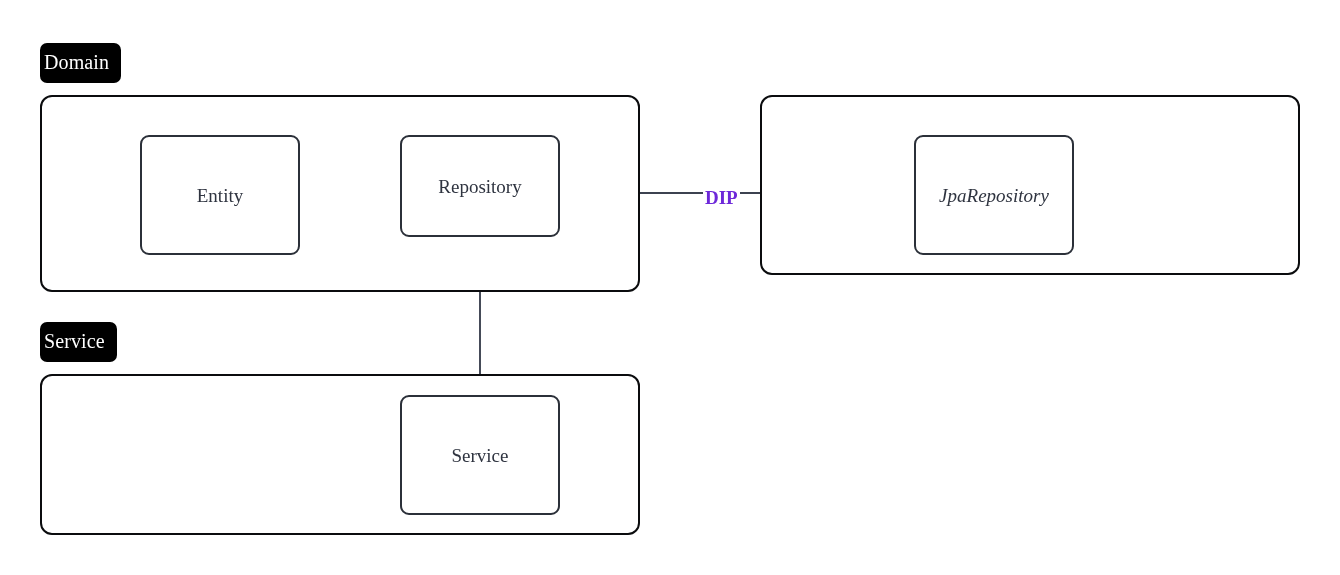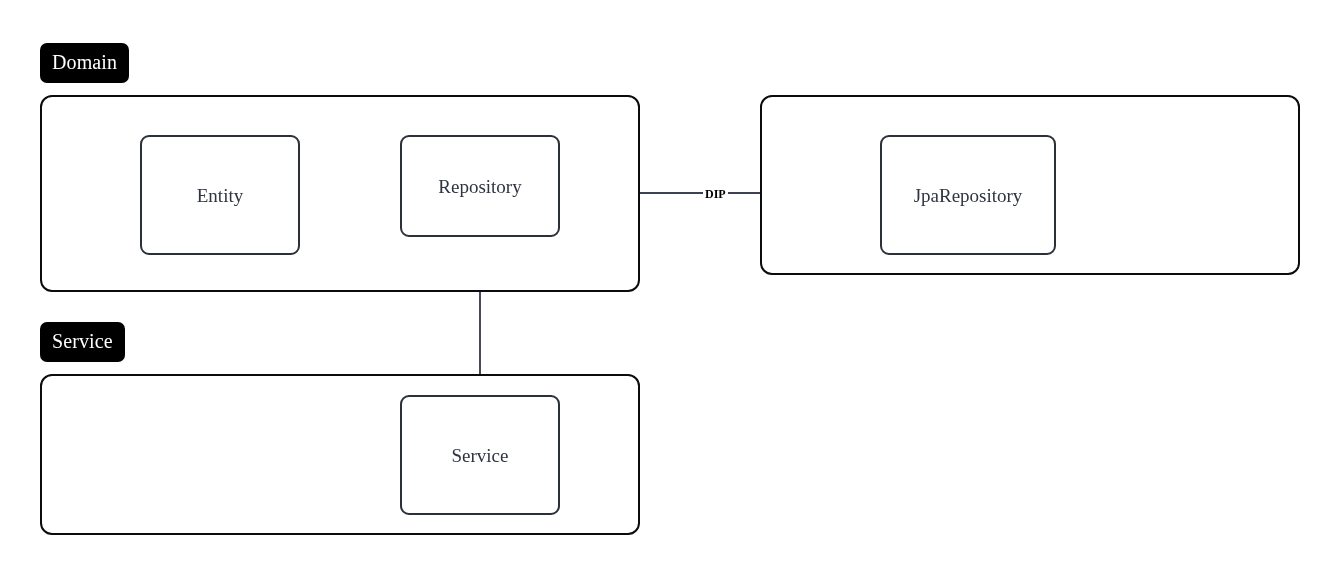--- a/index.html
+++ b/index.html
@@ -28,21 +28,21 @@
   
   .cluster-label {
     position: absolute;
     box-sizing: border-box;
     background: #000000;
     color: #ffffff;
     border-radius: 7px;
     font-family: "Liberation Serif", "DejaVu Serif", serif;
     font-size: 20px;
     line-height: 1;
-    padding: 9px 12px 11px 12px;
+    padding: 9px 12px 11px 4px;
     white-space: nowrap;
     letter-spacing: 0.1px;
   }
   
   .node {
     position: absolute;
     box-sizing: border-box;
     background: #ffffff;
     border: 2.1px solid #2b3039;
     border-radius: 9px;
@@ -64,22 +64,22 @@
     top: 0;
     width: 1340px;
     height: 575px;
     pointer-events: none;
   }
   
   .edge-label {
     position: absolute;
     font-family: "Liberation Serif", "DejaVu Serif", serif;
     font-weight: bold;
-    font-size: 12px;
-    color: #000000;
+    font-size: 19px;
+    color: #6d28d9;
     background: #ffffff;
     line-height: 1;
     padding: 2px 2px;
     white-space: nowrap;
   }
 </style>
 </head>
 <body>
 
 <div id="canvas">
@@ -115,21 +115,21 @@
   <div class="cluster-label" style="left:40px; top:322px;">Service</div>
 
   <div class="node" style="left:140px; top:135px; width:160px; height:120px;">
     <span class="node-label">Entity</span>
   </div>
 
   <div class="node" style="left:400px; top:135px; width:160px; height:102px;">
     <span class="node-label">Repository</span>
   </div>
 
-  <div class="node" style="left:880px; top:135px; width:176px; height:120px;">
+  <div class="node" style="left:914px; top:135px; width:160px; height:120px;font-style:italic;">
     <span class="node-label">JpaRepository</span>
   </div>
 
   <div class="node" style="left:400px; top:395px; width:160px; height:120px;">
     <span class="node-label">Service</span>
   </div>
 
   <div class="edge-label" style="left:703px; top:186px;">DIP</div>
 
 </div>

